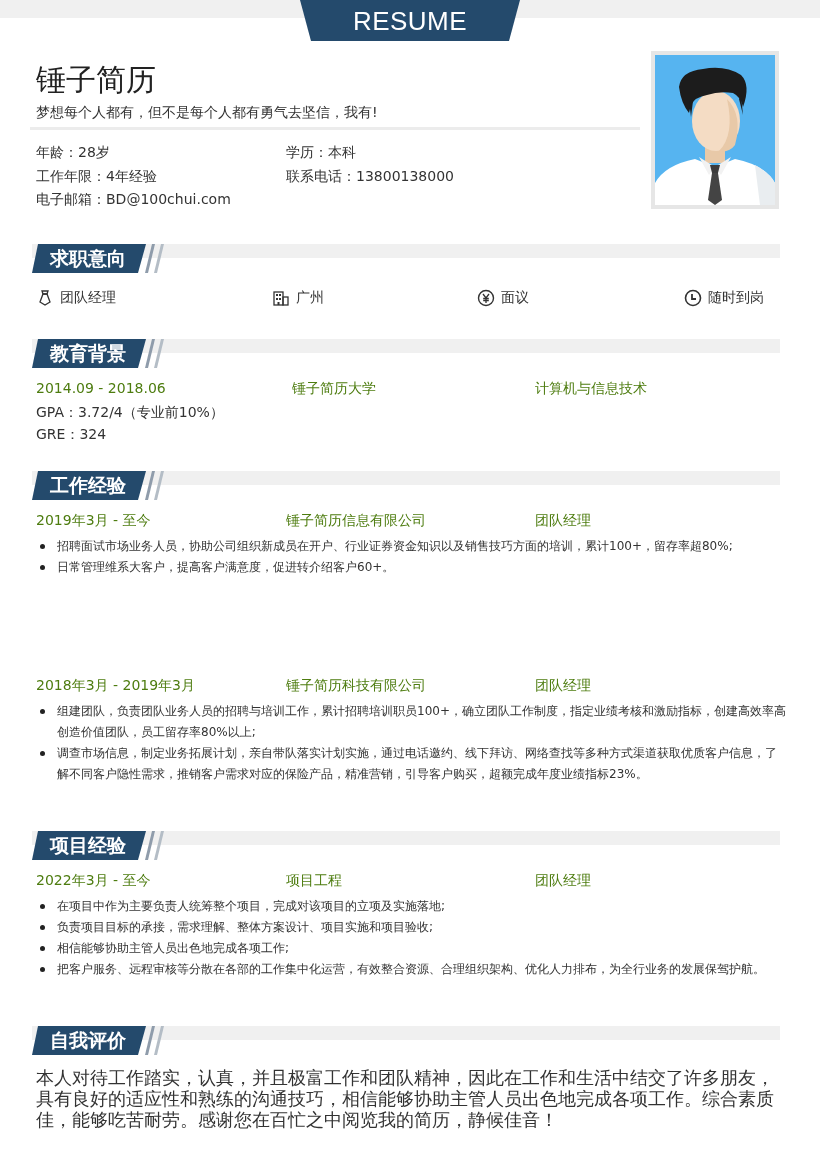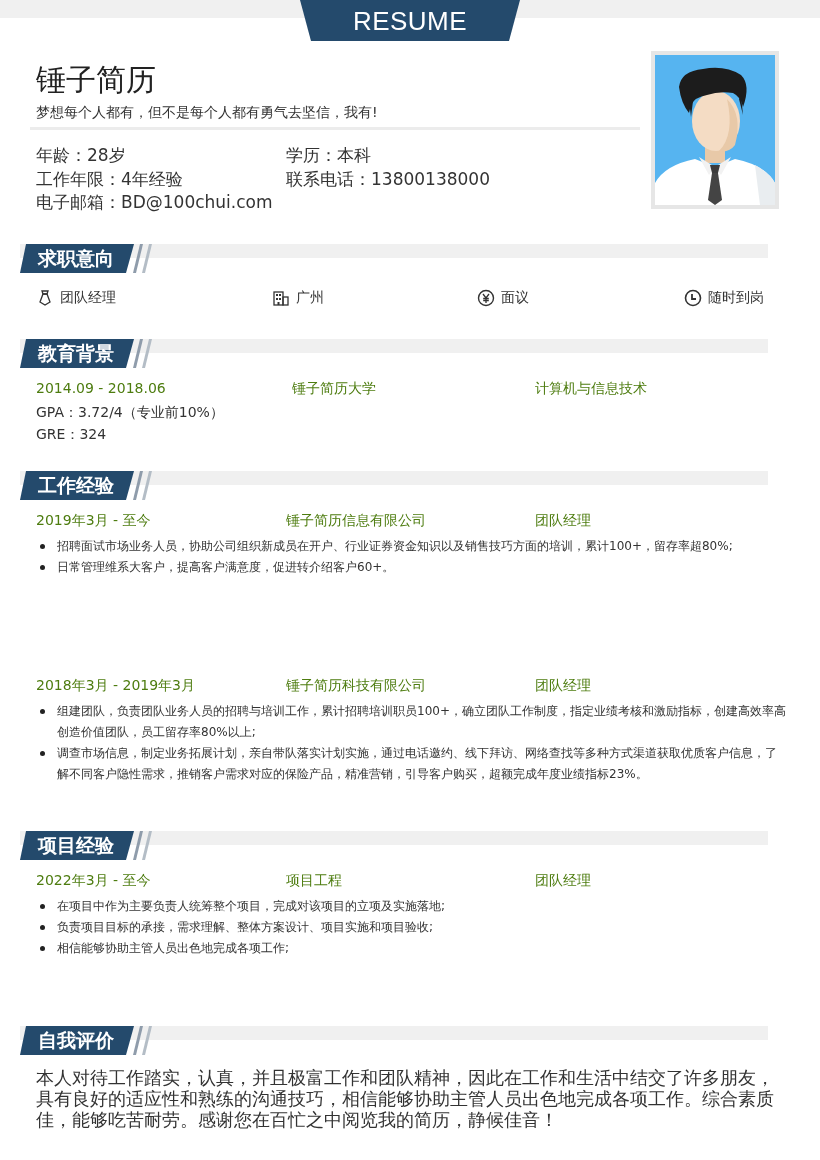--- a/index.html
+++ b/index.html
@@ -8,26 +8,26 @@
 
   .topbar { position: absolute; left: 0; top: 0; width: 820px; height: 18px; background: #f0f0f0; }
   .resume-tab { position: absolute; left: 300px; top: 0; width: 220px; height: 41px; background: #244a6c;
     clip-path: polygon(0 0, 100% 0, 95% 100%, 5% 100%); color: #ffffff; font-size: 26px;
     text-align: center; line-height: 42px; letter-spacing: 0.5px; font-family: "Liberation Sans", sans-serif; }
 
   .name { position: absolute; left: 36px; top: 60px; font-size: 30px; color: #222222; font-weight: normal; }
   .motto { position: absolute; left: 36px; top: 104px; font-size: 14px; color: #333; }
   .motto-line { position: absolute; left: 30px; top: 127px; width: 610px; height: 3px; background: #ececec; }
 
-  .info { position: absolute; font-size: 17px; color: #333; }
+  .info { position: absolute; font-size: 14px; color: #333; }
 
   .photo { position: absolute; left: 651px; top: 51px; width: 128px; height: 158px; background: #e6e6e6; padding: 4px; }
   .photo-inner { width: 120px; height: 150px; background: #56b4f0; position: relative; overflow: hidden; }
 
-  .section-bar { position: absolute; left: 20px; width: 748px; height: 14px; background: #f0f0f0; }
+  .section-bar { position: absolute; left: 32px; width: 748px; height: 14px; background: #f0f0f0; }
   .section-title { position: absolute; left: 0; top: 0; height: 29px; background: #244a6c; color: #ffffff;
     font-size: 19px; font-weight: bold; line-height: 29px; padding: 0 0 0 18px; width: 114px;
     clip-path: polygon(6px 0, 100% 0, calc(100% - 8px) 100%, 0 100%); }
   .stripe { position: absolute; top: 0; width: 10px; height: 29px; background: #9aa6b2; clip-path: polygon(70% 0, 100% 0, 30% 100%, 0 100%); }
   .stripe.s1 { left: 113px; background: #8f9cab; }
   .stripe.s2 { left: 122px; background: #b4bdc6; }
 
   .intent-item { position: absolute; top: 289px; font-size: 14px; display: flex; align-items: center; gap: 6px; }
   .intent-item svg { width: 18px; height: 18px; }
 
@@ -160,20 +160,21 @@
   <div class="stripe s1"></div>
   <div class="stripe s2"></div>
 </div>
 <div class="row bold" style="left:36px; top:872px;">2022年3月 - 至今</div>
 <div class="row bold" style="left:286px; top:872px;">项目工程</div>
 <div class="row bold" style="left:535px; top:872px;">团队经理</div>
 <ul class="bullets" style="top:896px;">
   <li>在项目中作为主要负责人统筹整个项目，完成对该项目的立项及实施落地;</li>
   <li>负责项目目标的承接，需求理解、整体方案设计、项目实施和项目验收;</li>
   <li>相信能够协助主管人员出色地完成各项工作;</li>
+  <li>把客户服务、远程审核等分散在各部的工作集中化运营，有效整合资源、合理组织架构、优化人力排布，为全行业务的发展保驾护航。</li>
 </ul>
 
 <div class="section-bar" style="top:1026px;">
   <div class="section-title">自我评价</div>
   <div class="stripe s1"></div>
   <div class="stripe s2"></div>
 </div>
 <div class="para" style="top:1067px;">本人对待工作踏实，认真，并且极富工作和团队精神，因此在工作和生活中结交了许多朋友，具有良好的适应性和熟练的沟通技巧，相信能够协助主管人员出色地完成各项工作。综合素质佳，能够吃苦耐劳。感谢您在百忙之中阅览我的简历，静候佳音！</div>
 
 </body></html>

